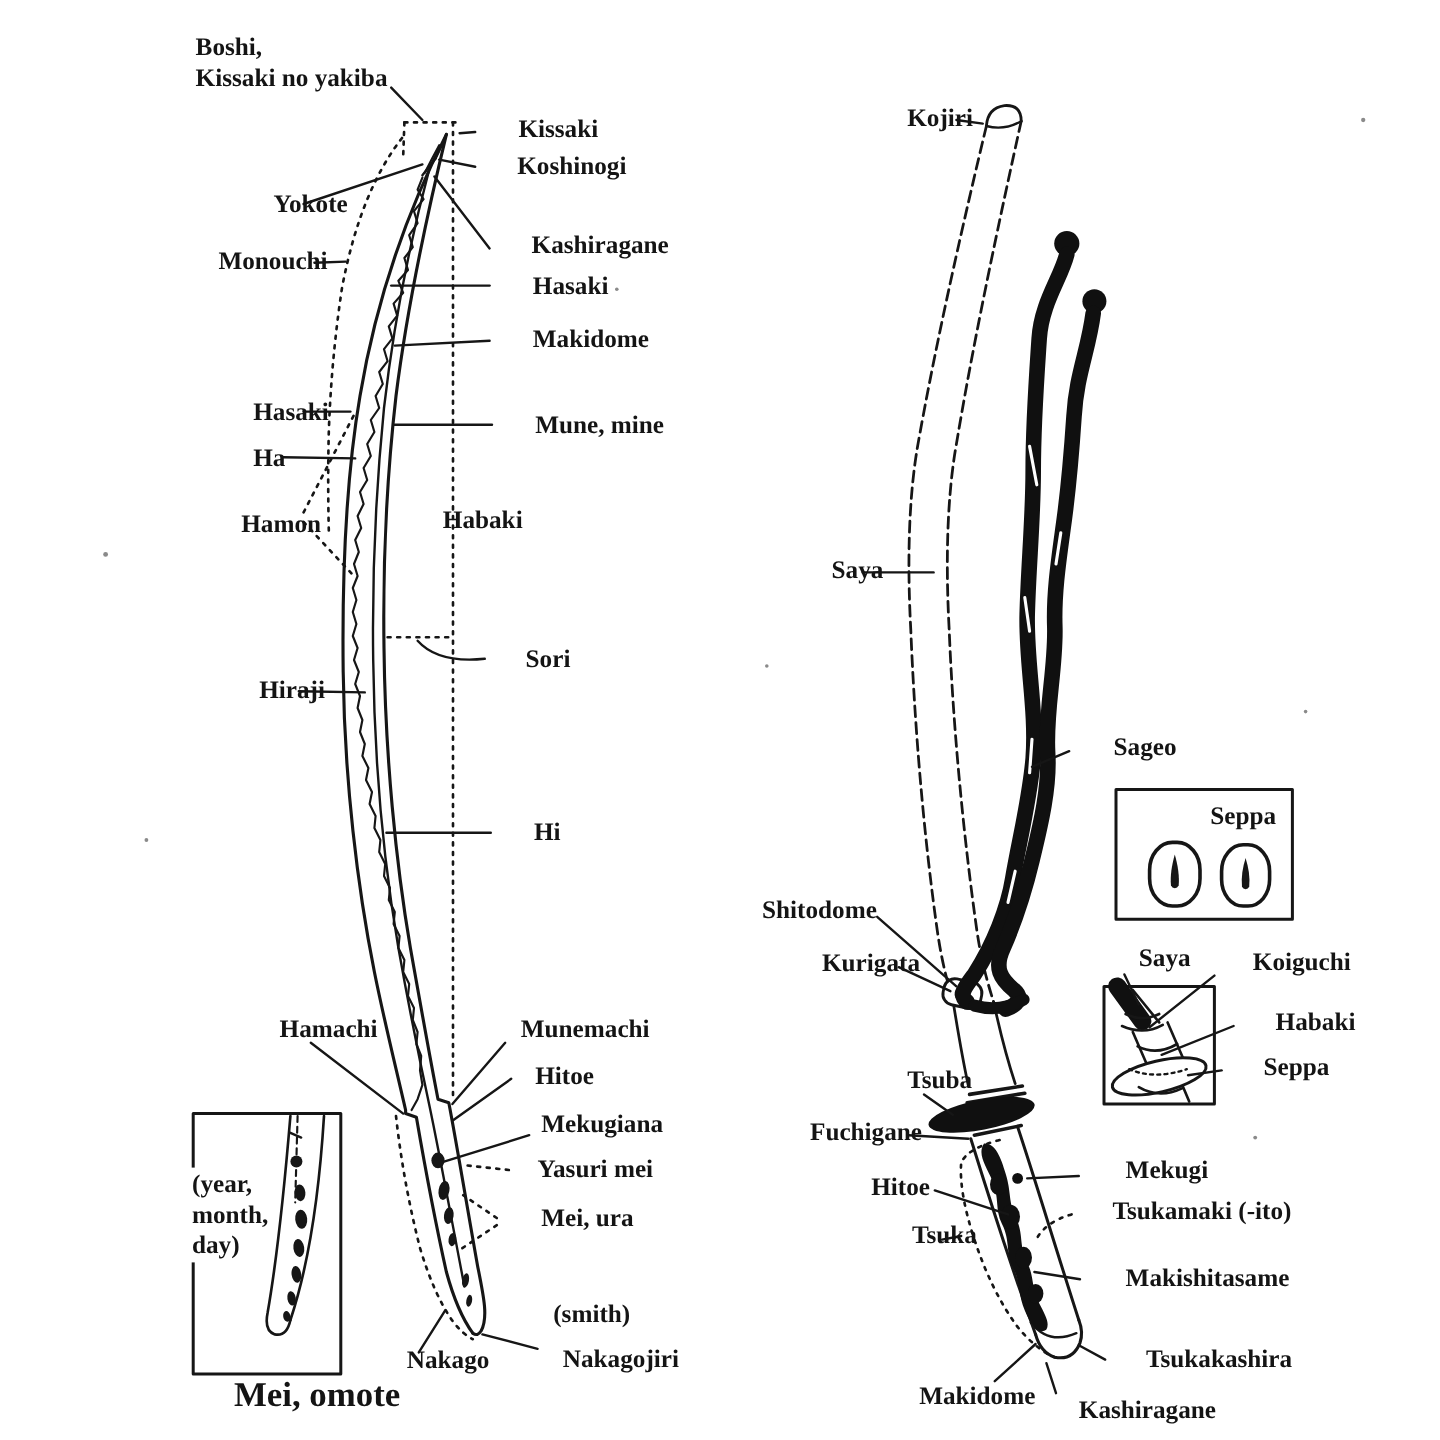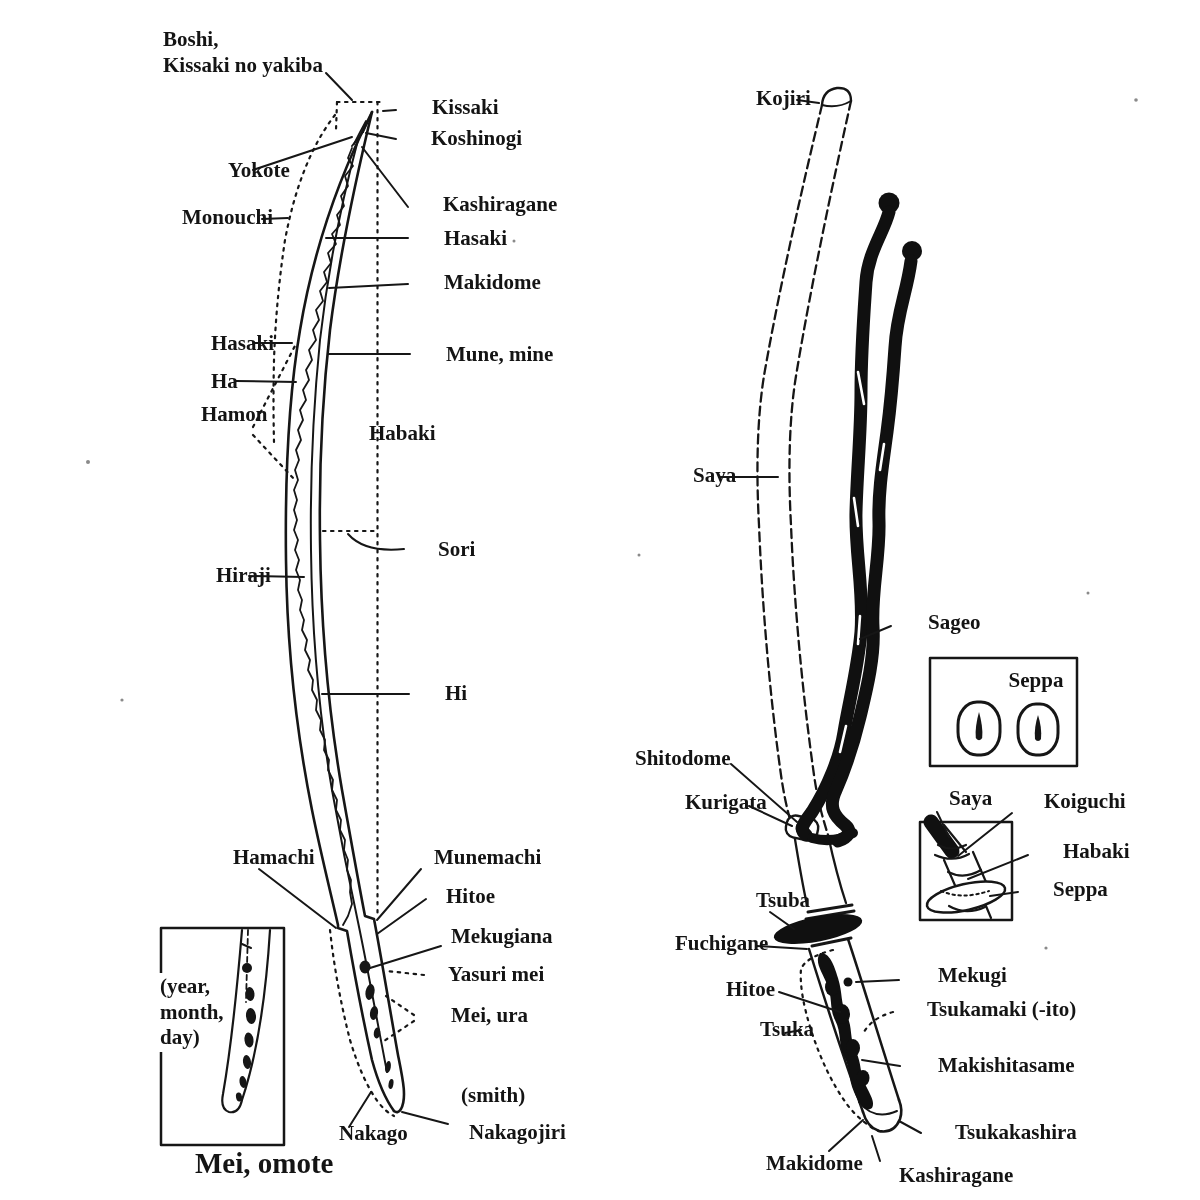--- a/index.html
+++ b/index.html
@@ -235,21 +235,21 @@
   <div class="lbl" style="left:400px;top:95px">Kissaki</div>
   <div class="lbl" style="left:399px;top:126px">Koshinogi</div>
   <div class="lbl" style="left:196px;top:158px">Yokote</div>
   <div class="lbl" style="left:411px;top:192px">Kashiragane</div>
   <div class="lbl" style="left:150px;top:205px">Monouchi</div>
   <div class="lbl" style="left:412px;top:226px">Hasaki</div>
   <div class="lbl" style="left:412px;top:270px">Makidome</div>
   <div class="lbl" style="left:179px;top:331px">Hasaki</div>
   <div class="lbl" style="left:414px;top:342px">Mune, mine</div>
   <div class="lbl" style="left:179px;top:369px">Ha</div>
-  <div class="lbl" style="left:169px;top:402px">Hamon</div>
+  <div class="lbl" style="left:169px;top:424px">Hamon</div>
   <div class="lbl" style="left:337px;top:421px">Habaki</div>
   <div class="lbl" style="left:406px;top:537px">Sori</div>
   <div class="lbl" style="left:184px;top:563px">Hiraji</div>
   <div class="lbl" style="left:413px;top:681px">Hi</div>
   <div class="lbl" style="left:201px;top:845px">Hamachi</div>
   <div class="lbl" style="left:402px;top:845px">Munemachi</div>
   <div class="lbl" style="left:414px;top:884px">Hitoe</div>
   <div class="lbl" style="left:419px;top:924px">Mekugiana</div>
   <div class="lbl" style="left:416px;top:962px">Yasuri mei</div>
   <div class="lbl" style="left:419px;top:1003px">Mei, ura</div>

